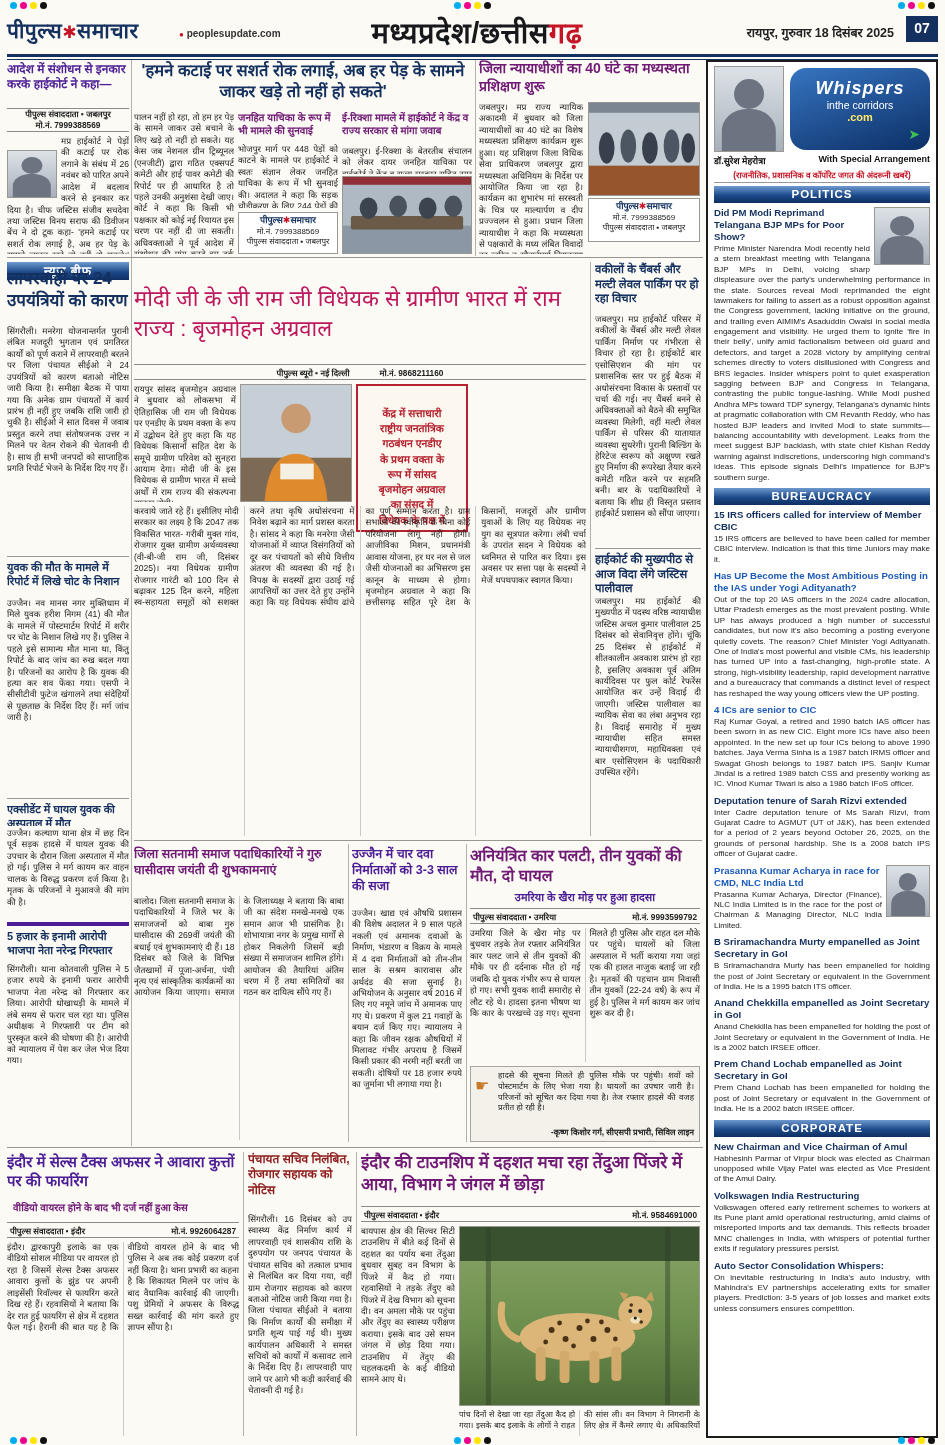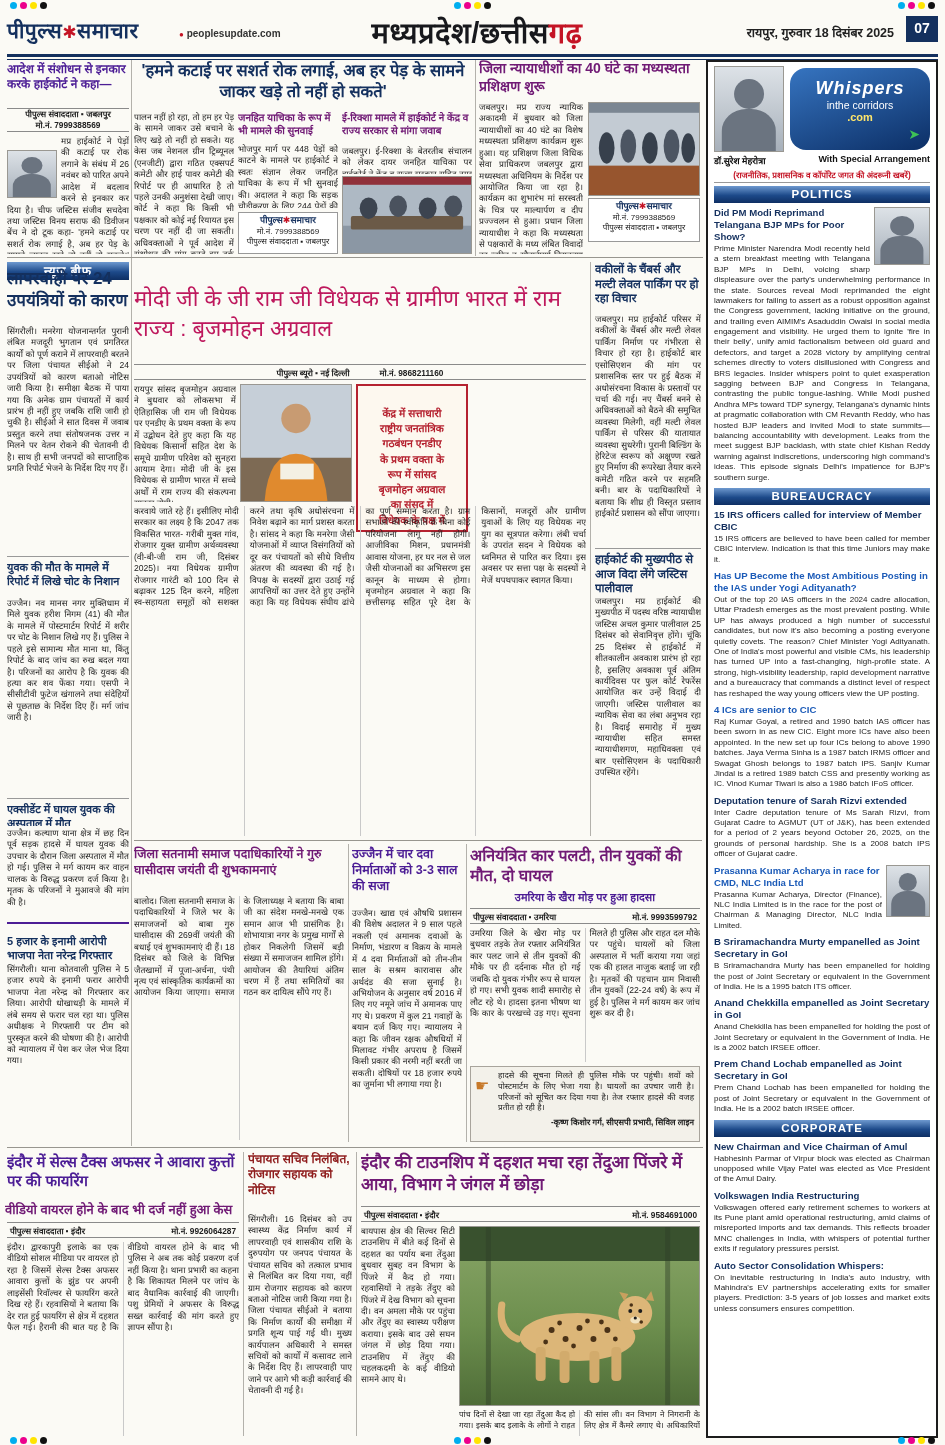--- a/index.html
+++ b/index.html
@@ -33,21 +33,21 @@
   .byline-bar{display:flex;justify-content:space-between;align-items:center;border-top:1px solid #8a8a8a;
               border-bottom:1px solid #8a8a8a;font-size:8.3px;font-weight:bold;padding:0 3px;color:#222}
   .byline-center{text-align:center;font-size:8.3px;font-weight:bold;border-top:1px solid #8a8a8a;
                  border-bottom:1px solid #8a8a8a;line-height:1.3;color:#222}
   .stamp{border:1px solid #999;text-align:center;font-size:8px;line-height:1.3;padding:2px 1px;background:#fff}
   .stamp .s-logo{font-weight:bold;font-size:9px;color:#14305e}
   .stamp .s-logo .star{color:#c41425}
   .quote-box{border:1px solid #a8a49c;background:#f3f1ea;padding:4px 5px 3px 27px;position:relative;
              font-size:8.2px;line-height:1.32;text-align:justify;color:#222}
   .quote-hand{position:absolute;left:4px;top:8px;font-size:16px;color:#c7792a}
-  .quote-attrib{display:block;text-align:right;font-weight:bold;margin-top:4px}
+  .quote-attrib{display:block;text-align:right;font-weight:bold;margin-top:14px}
   
   .photo{overflow:hidden;border:1px solid #9a9892;background:#cfd4d9}
   .portrait{position:relative;background:linear-gradient(#dde2e7,#a7b0ba)}
   .portrait::before{content:"";position:absolute;left:50%;top:14%;width:44%;height:36%;
                     transform:translateX(-50%);border-radius:50%;background:#6b7480}
   .portrait::after{content:"";position:absolute;left:50%;top:50%;width:80%;height:58%;
                    transform:translateX(-50%);border-radius:45% 45% 0 0;background:#6b7480}
   
   .regrow{display:flex;justify-content:space-between;padding:0 10px}
   .reggrp{display:flex;gap:3px}
@@ -138,21 +138,21 @@
   <div class="abs hl h-navy clip" style="left:7px;top:556px;width:122px;height:40px;font-size:11px;border-top:1px solid #999;padding-top:3px">युवक की मौत के मामले में रिपोर्ट में लिखे चोट के निशान</div>
   <div class="abs clip" style="left:7px;top:598px;width:122px;height:196px">
       <p class="bt">उज्जैन। नव मानस नगर मुक्तिधाम में मिले युवक हरीश निगम (41) की मौत के मामले में पोस्टमार्टम रिपोर्ट में शरीर पर चोट के निशान लिखे गए हैं। पुलिस ने पहले इसे सामान्य मौत माना था, किंतु रिपोर्ट के बाद जांच का रुख बदल गया है। परिजनों का आरोप है कि युवक की हत्या कर शव फेंका गया। एसपी ने सीसीटीवी फुटेज खंगालने तथा संदेहियों से पूछताछ के निर्देश दिए हैं। मर्ग जांच जारी है।</p>
     </div>
 
   <div class="abs hl h-navy clip" style="left:7px;top:798px;width:122px;height:28px;font-size:11px;border-top:1px solid #999;padding-top:3px">एक्सीडेंट में घायल युवक की अस्पताल में मौत</div>
   <div class="abs clip" style="left:7px;top:828px;width:122px;height:88px">
       <p class="bt">उज्जैन। कल्याण थाना क्षेत्र में छह दिन पूर्व सड़क हादसे में घायल युवक की उपचार के दौरान जिला अस्पताल में मौत हो गई। पुलिस ने मर्ग कायम कर वाहन चालक के विरुद्ध प्रकरण दर्ज किया है। मृतक के परिजनों ने मुआवजे की मांग की है।</p>
     </div>
 
-  <div class="abs hl h-navy clip" style="left:7px;top:922px;width:122px;height:40px;font-size:11px;border-top:2px solid #4c1d95;padding-top:10px">5 हजार के इनामी आरोपी भाजपा नेता नरेन्द्र गिरफ्तार</div>
+  <div class="abs hl h-navy clip" style="left:7px;top:922px;width:122px;height:40px;font-size:11px;border-top:4px solid #4c1d95;padding-top:3px">5 हजार के इनामी आरोपी भाजपा नेता नरेन्द्र गिरफ्तार</div>
   <div class="abs clip" style="left:7px;top:964px;width:122px;height:178px">
       <p class="bt">सिंगरौली। थाना कोतवाली पुलिस ने 5 हजार रुपये के इनामी फरार आरोपी भाजपा नेता नरेन्द्र को गिरफ्तार कर लिया। आरोपी धोखाधड़ी के मामले में लंबे समय से फरार चल रहा था। पुलिस अधीक्षक ने गिरफ्तारी पर टीम को पुरस्कृत करने की घोषणा की है। आरोपी को न्यायालय में पेश कर जेल भेज दिया गया।</p>
     </div>
 
   <div class="rule-v" style="left:131px;top:60px;height:1086px"></div>
 
   <div class="abs hl h-navy clip" style="left:134px;top:60px;width:338px;height:48px;font-size:16.5px;text-align:center">'हमने कटाई पर सशर्त रोक लगाई, अब हर पेड़ के सामने जाकर खड़े तो नहीं हो सकते'</div>
   <div class="abs clip" style="left:134px;top:112px;width:100px;height:142px">
       <p class="bt">पालन नहीं हो रहा, तो हम हर पेड़ के सामने जाकर उसे बचाने के लिए खड़े तो नहीं हो सकते। यह केस जब नेशनल ग्रीन ट्रिब्यूनल (एनजीटी) द्वारा गठित एक्सपर्ट कमेटी और हाई पावर कमेटी की रिपोर्ट पर ही आधारित है तो पहले उनकी अनुशंसा देखी जाए। कोर्ट ने कहा कि किसी भी पक्षकार को कोई नई रियायत इस चरण पर नहीं दी जा सकती। अधिवक्ताओं ने पूर्व आदेश में संशोधन की मांग करते हुए तर्क रखे थे जिन्हें युगलपीठ ने अस्वीकार कर दिया।</p>
     </div>
@@ -271,21 +271,21 @@
     </div>
   <div class="quote-box abs" style="left:470px;top:1066px;width:230px;height:76px">
     <span class="quote-hand">☛</span>
     <span>हादसे की सूचना मिलते ही पुलिस मौके पर पहुंची। शवों को पोस्टमार्टम के लिए भेजा गया है। घायलों का उपचार जारी है। परिजनों को सूचित कर दिया गया है। तेज रफ्तार हादसे की वजह प्रतीत हो रही है।</span>
     <span class="quote-attrib">-कृष्ण किशोर गर्ग, सीएसपी प्रभारी, सिविल लाइन</span>
   </div>
 
   <div class="rule-h" style="left:7px;top:1147px;width:696px"></div>
 
   <div class="abs hl h-red clip" style="left:7px;top:1152px;width:232px;height:48px;font-size:15px">इंदौर में सेल्स टैक्स अफसर ने आवारा कुत्तों पर की फायरिंग</div>
-  <div class="abs hl h-black clip" style="left:5px;top:1202px;width:232px;height:18px;font-size:13px">वीडियो वायरल होने के बाद भी दर्ज नहीं हुआ केस</div>
+  <div class="abs hl h-black clip" style="left:13px;top:1202px;width:232px;height:18px;font-size:10px">वीडियो वायरल होने के बाद भी दर्ज नहीं हुआ केस</div>
   <div class="byline-bar abs" style="left:7px;top:1222px;width:232px;height:16px">
     <span>पीपुल्स संवाददाता ▪ इंदौर</span>
     <span>मो.नं. 9926064287</span>
   </div>
   <div class="abs clip cols2" style="left:7px;top:1242px;width:232px;height:194px">
       <p class="bt">इंदौर। द्वारकापुरी इलाके का एक वीडियो सोशल मीडिया पर वायरल हो रहा है जिसमें सेल्स टैक्स अफसर आवारा कुत्तों के झुंड पर अपनी लाइसेंसी रिवॉल्वर से फायरिंग करते दिख रहे हैं। रहवासियों ने बताया कि देर रात हुई फायरिंग से क्षेत्र में दहशत फैल गई। हैरानी की बात यह है कि वीडियो वायरल होने के बाद भी पुलिस ने अब तक कोई प्रकरण दर्ज नहीं किया है। थाना प्रभारी का कहना है कि शिकायत मिलने पर जांच के बाद वैधानिक कार्रवाई की जाएगी। पशु प्रेमियों ने अफसर के विरुद्ध सख्त कार्रवाई की मांग करते हुए ज्ञापन सौंपा है।</p>
     </div>
 
   <div class="rule-v" style="left:243px;top:1152px;height:284px"></div>
 

